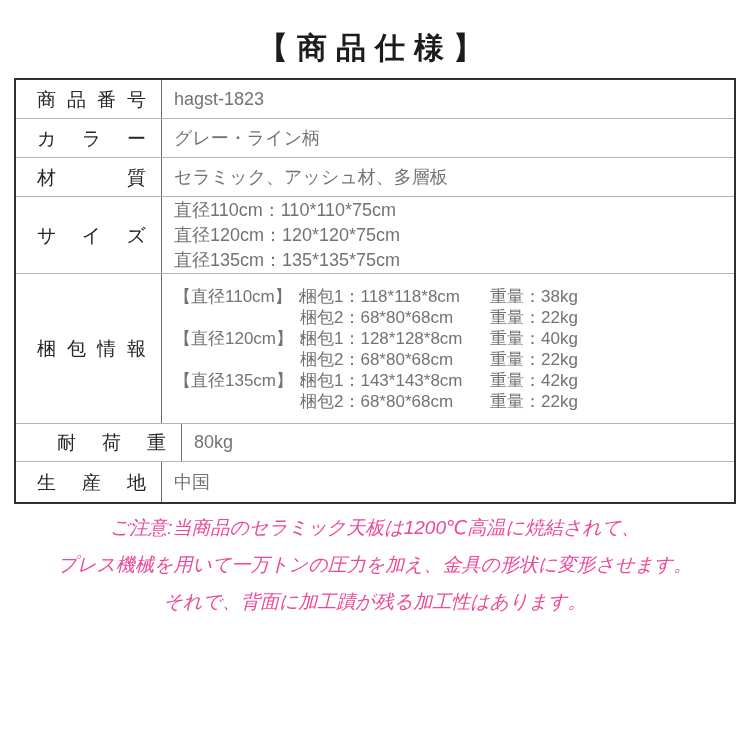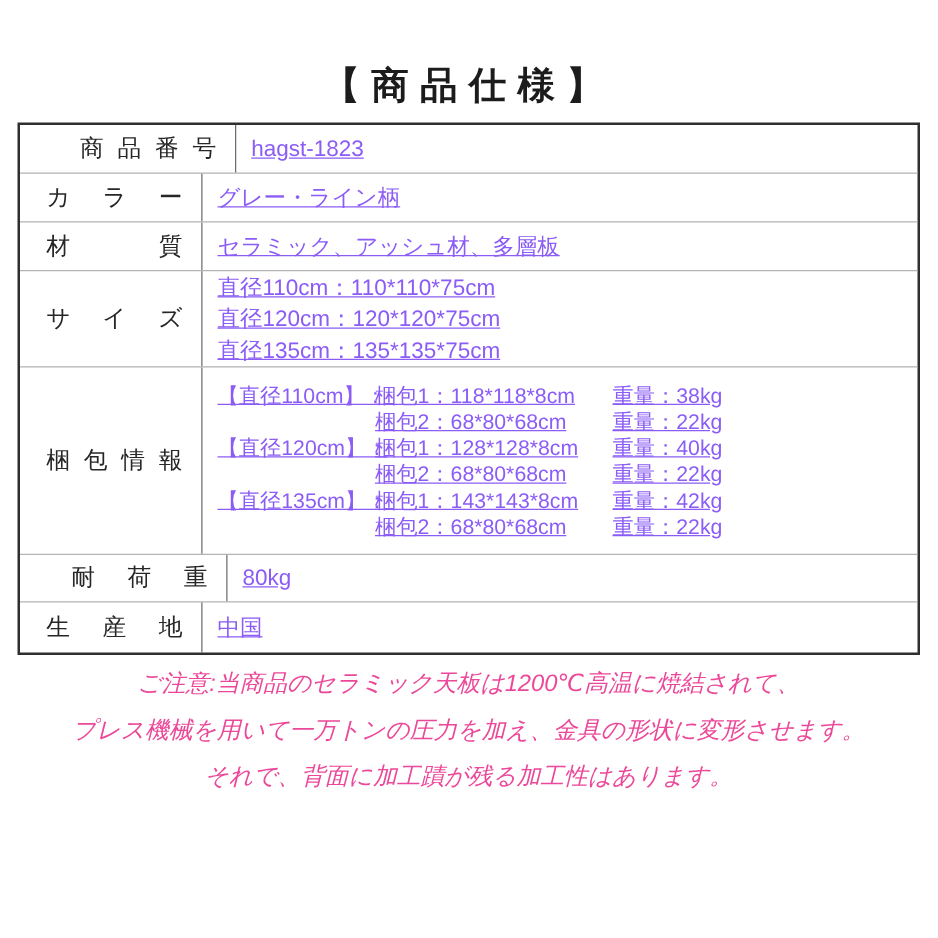--- a/index.html
+++ b/index.html
@@ -15,36 +15,35 @@
   
   .title {
     padding-top: 28px;
     height: 48px;
     text-align: center;
     font-size: 30px;
     font-weight: 600;
     letter-spacing: 9px;
     color: #1c1c1c;
     white-space: nowrap;
-    margin-top: 20px;
   }
 
   
   .spec-table {
     margin: 30px 14px 0 14px;
     border: 2px solid #2f2f2f;
     background: #ffffff;
   }
   .row {
     display: flex;
     border-bottom: 1px solid #b3b3b3;
   }
   .row:last-child { border-bottom: none; }
 
-  .row:nth-child(1) { height: 39px; padding-left: 27px; }
+  .row:nth-child(1) { height: 39px; }
   .row:nth-child(2) { height: 39px; }
   .row:nth-child(3) { height: 39px; }
   .row:nth-child(4) { height: 77px; }
   .row:nth-child(5) { height: 150px; }
   .row:nth-child(6) { height: 38px; padding-left: 20px; }
   .row:nth-child(7) { height: 40px; justify-content: flex-end; }
   .row:nth-child(8) { height: 42px; }
 
   .cell-label {
     width: 146px;
@@ -62,22 +61,21 @@
     text-align: justify;
     text-align-last: justify;
     line-height: 1;
   }
   .cell-value {
     flex: 1 1 auto;
     display: flex;
     align-items: center;
     padding-left: 12px;
     font-size: 18px;
-    color: #8b5cf6;
-    text-decoration: underline;
+    color: #737373;
   }
   .cell-value.multi {
     flex-direction: column;
     align-items: flex-start;
     justify-content: center;
   }
   .size-line { line-height: 25px; font-size: 18px; white-space: nowrap; }
 
   .packing-line {
     display: grid;

